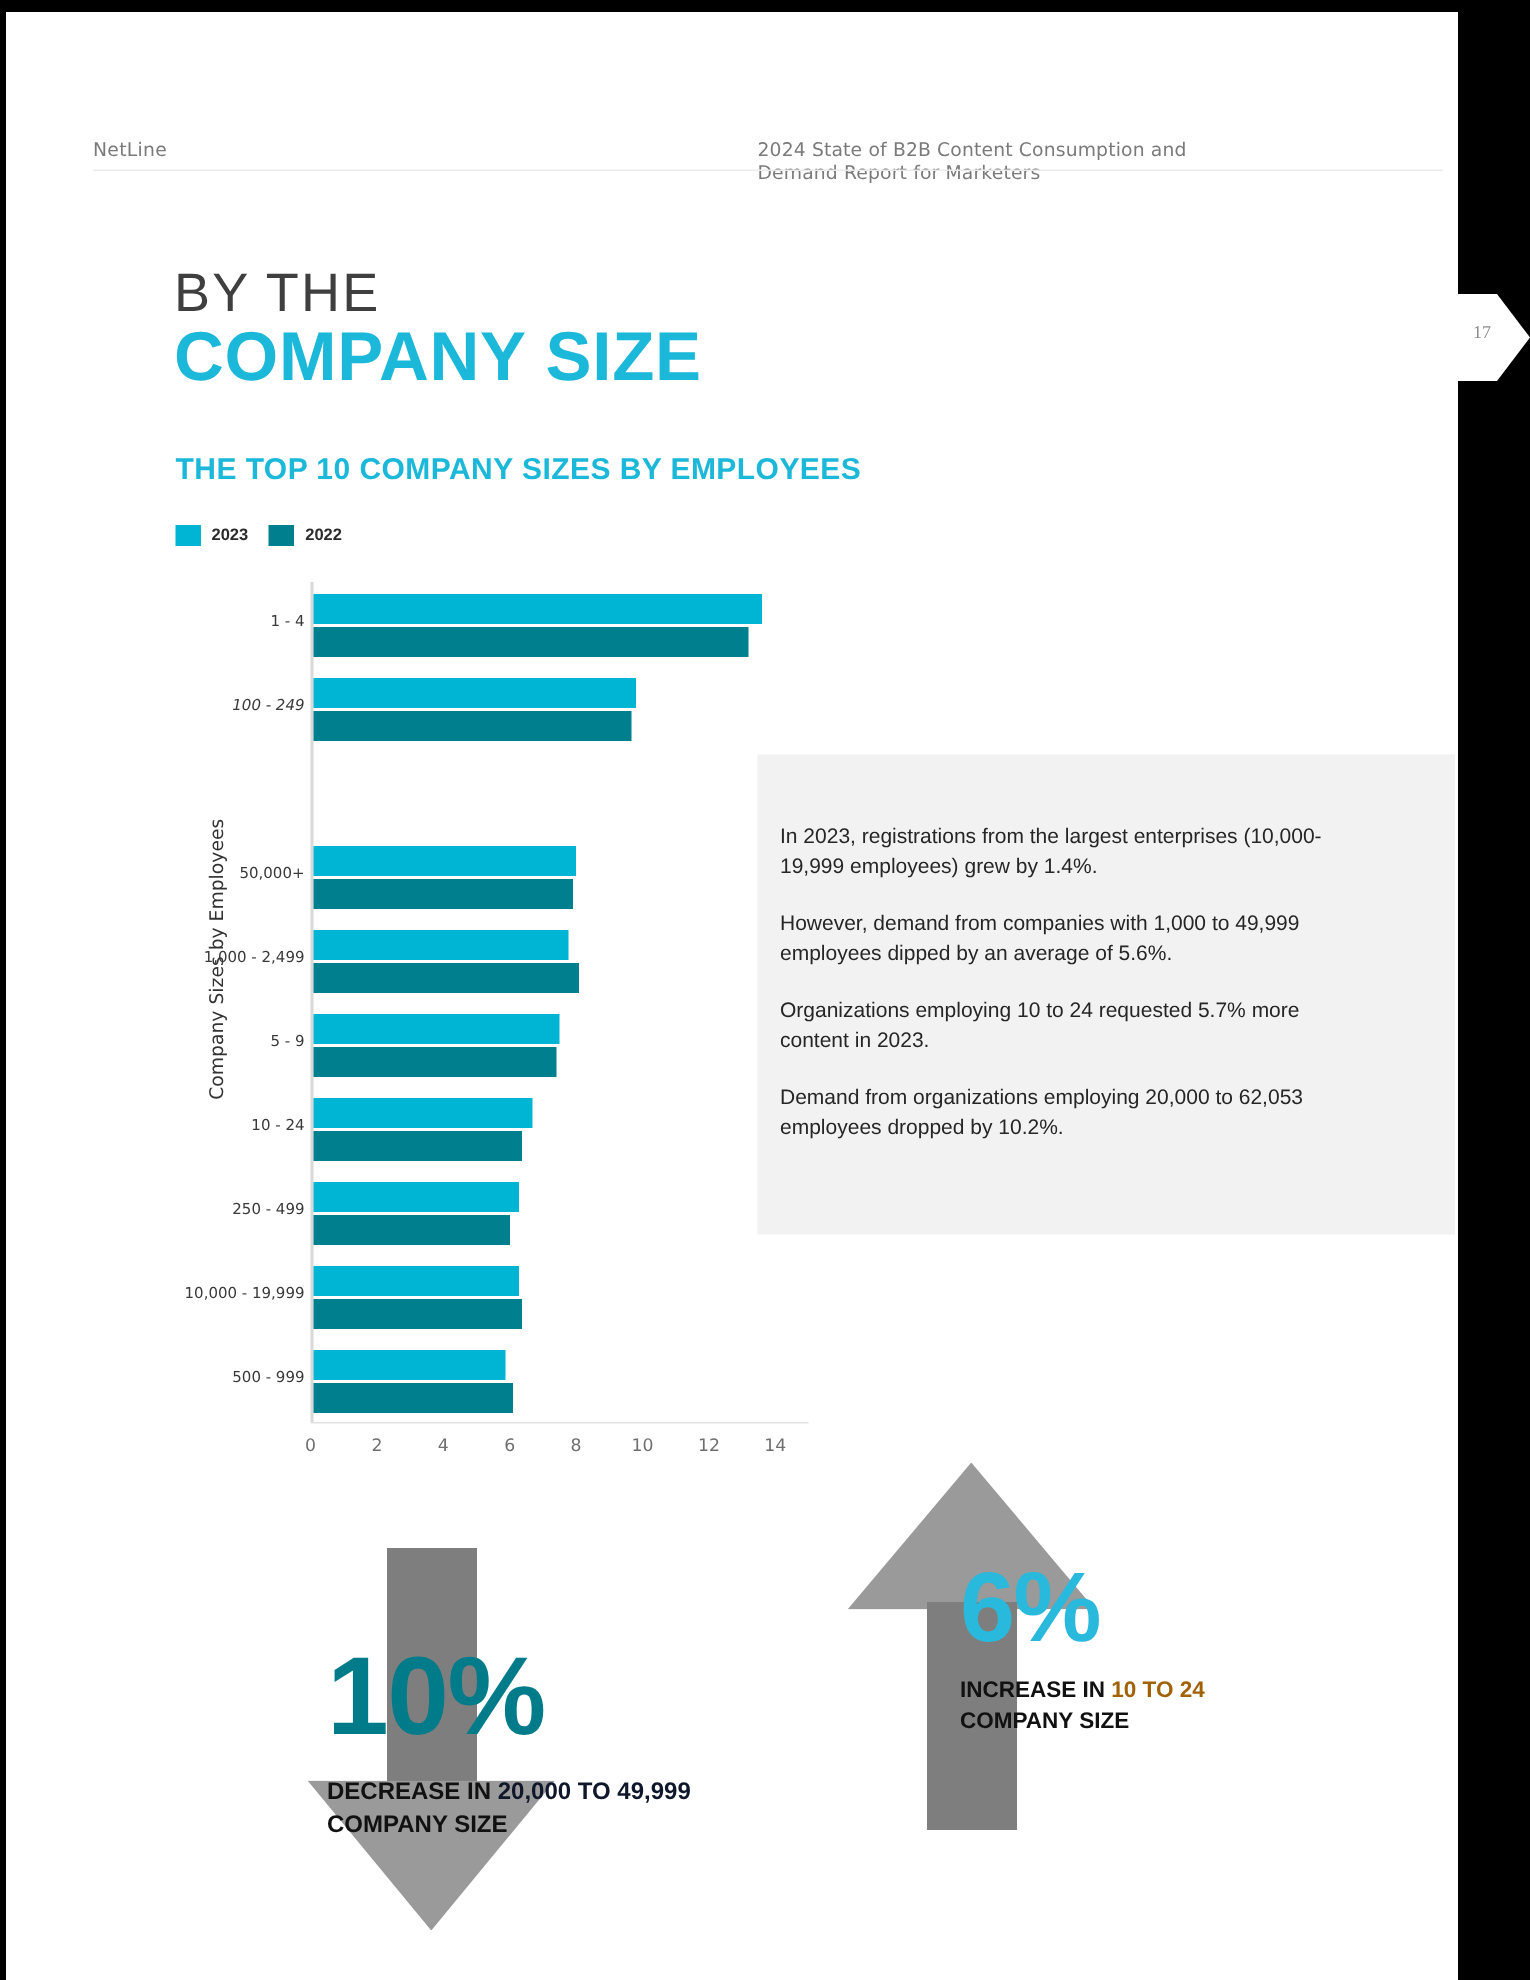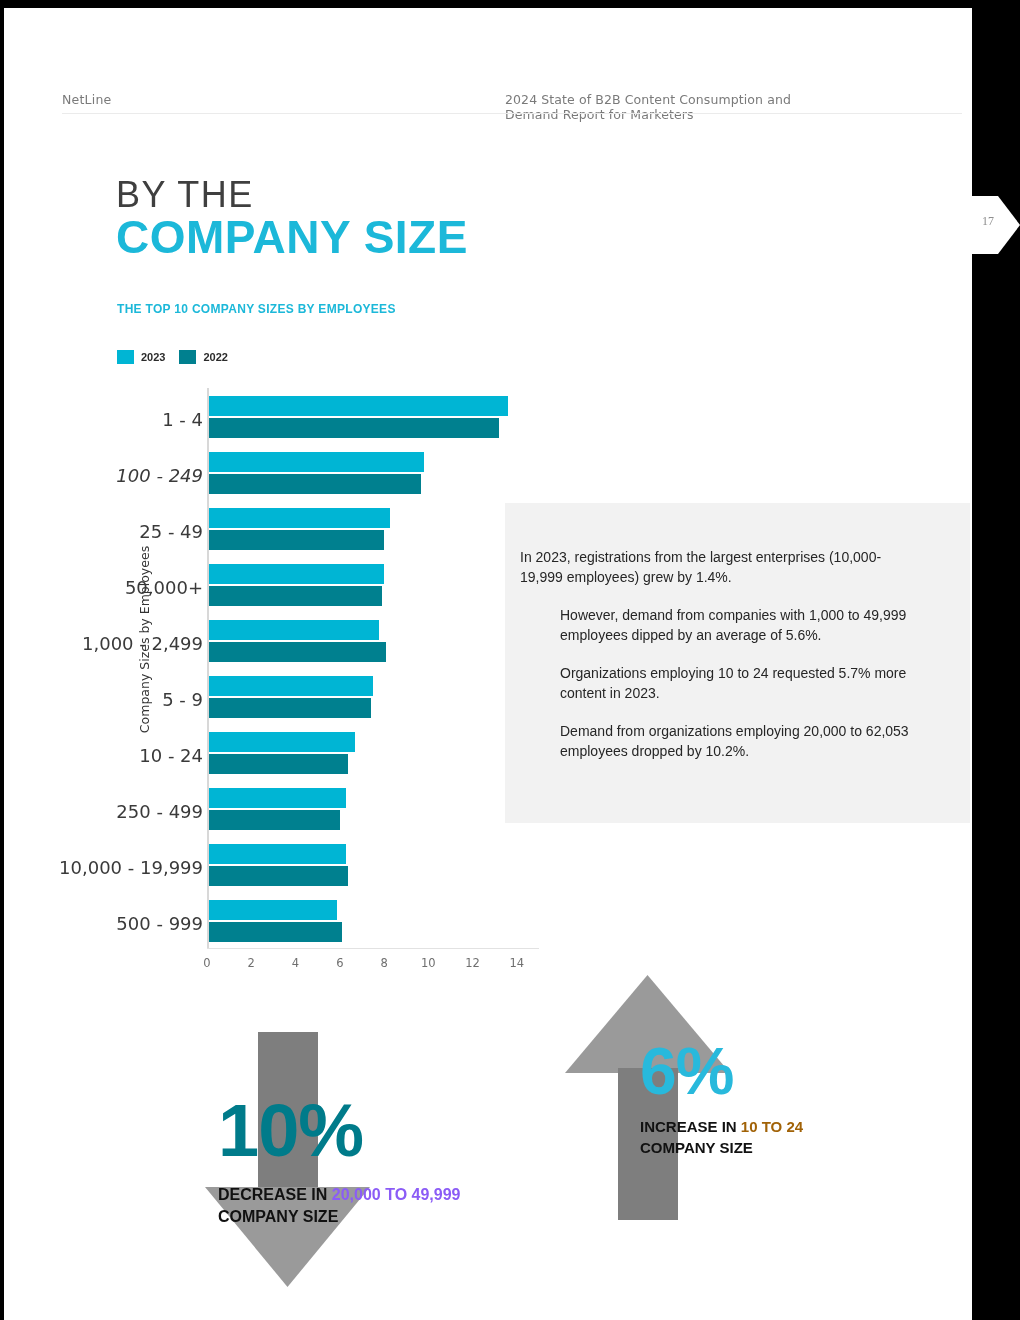--- a/index.html
+++ b/index.html
@@ -38,21 +38,21 @@
     font-size:36px;color:#3f3f3f;letter-spacing:1.5px;font-weight:300;
     font-family:"Liberation Sans", sans-serif;
   }
   .t-main{
     position:absolute;left:116px;top:210px;
     font-size:46px;color:#1cb8d9;letter-spacing:.5px;font-weight:bold;
     font-family:"Liberation Sans", sans-serif;
   }
   .t-sub{
     position:absolute;left:117px;top:302px;
-    font-size:12px;color:#1cb8d9;font-weight:bold;letter-spacing:.3px;
+    font-size:20px;color:#1cb8d9;font-weight:bold;letter-spacing:.3px;
     font-family:"Liberation Sans", sans-serif;
   }
 
   
   .legend{position:absolute;left:117px;top:350px;display:flex;align-items:center;gap:14px;}
   .lg{display:flex;align-items:center;gap:7px;}
   .lg .sw{width:17px;height:14px;display:block;}
   .lg .lbl{font-size:11px;color:#2b2b2b;font-weight:bold;font-family:"Liberation Sans", sans-serif;}
 
   
@@ -60,58 +60,58 @@
   .ylabel{
     position:absolute;left:-28px;top:244px;width:220px;
     transform:rotate(-90deg);transform-origin:center center;
     text-align:center;font-size:12.5px;color:#333;
   }
   .plot{position:absolute;left:145px;top:0;width:332px;height:560px;}
   .axisline{position:absolute;left:0;top:0;width:1.5px;height:560px;background:#d8d8d8;}
   .grp{position:absolute;left:0;width:332px;}
   .catlabel{
     position:absolute;right:336px;width:190px;text-align:right;
-    font-size:18px;color:#3a3a3a;white-space:nowrap;
+    font-size:10px;color:#3a3a3a;white-space:nowrap;
   }
   .bar{position:absolute;left:2px;height:20px;}
   .bar.y23{top:0;background:#00b5d4;}
   .bar.y22{top:22px;background:#00808f;}
 
   .xaxis{position:absolute;left:145px;top:560px;width:332px;height:30px;}
   .xaxis .axrule{position:absolute;left:0;top:0;width:332px;height:1px;background:#e2e2e2;}
   .tick{position:absolute;top:8px;font-size:11.5px;color:#6f6f6f;transform:translateX(-50%);}
 
   
   .panel{position:absolute;left:505px;top:503px;width:465px;height:320px;background:#f2f2f2;}
   .panel p{
     margin:0;font-size:14px;line-height:20px;color:#262626;
     font-family:"Liberation Sans", sans-serif;
   }
   .panel .inner{position:absolute;left:15px;top:44px;width:392px;}
-  .panel .inner p + p{margin-top:18px;margin-left:40px;}
+  .panel .inner p + p{margin-top:18px;}
 
   
   .statblock{position:absolute;}
 
   .arrow-down{position:absolute;left:205px;top:1032px;width:165px;height:255px;}
   .arrow-down .shaft{position:absolute;left:53px;top:0;width:60px;height:160px;background:#7e7e7e;}
   .arrow-down .head{
     position:absolute;left:0;top:155px;width:165px;height:100px;background:#9a9a9a;
     clip-path:polygon(0 0, 100% 0, 50% 100%);
   }
   .stat-down-text{position:absolute;left:218px;top:1094px;width:300px;}
   .stat-down-text .big{
     font-size:74px;font-weight:bold;color:#007b8a;line-height:74px;letter-spacing:-1px;
     font-family:"Liberation Sans", sans-serif;
   }
   .stat-down-text .cap{
     margin-top:16px;font-size:16px;font-weight:bold;color:#111;line-height:22px;
     font-family:"Liberation Sans", sans-serif;
   }
-  .stat-down-text .cap .hl{color:#8b5cf6;}
+  .stat-down-text .cap .hl{color:#0f172a;}
 
   .arrow-up{position:absolute;left:565px;top:975px;width:165px;height:245px;}
   .arrow-up .head{
     position:absolute;left:0;top:0;width:165px;height:98px;background:#9a9a9a;
     clip-path:polygon(50% 0, 100% 100%, 0 100%);
   }
   .arrow-up .shaft{position:absolute;left:53px;top:93px;width:60px;height:152px;background:#7e7e7e;}
   .stat-up-text{position:absolute;left:640px;top:1038px;width:290px;}
   .stat-up-text .big{
     font-size:66px;font-weight:bold;color:#28b9dc;line-height:66px;letter-spacing:-1px;
@@ -162,25 +162,20 @@
     <div class="axisline"></div>
   <div class="grp" style="top: 8px; height: 44px;">
         <div class="catlabel" style="top: 13px;">1 - 4</div>
         <div class="bar y23" style="width: 298.8px; background: rgb(0, 181, 212);"></div>
         <div class="bar y22" style="width: 289.947px; background: rgb(0, 128, 143);"></div>
       </div>
       <div class="grp" style="top: 64px; height: 44px;">
         <div class="catlabel" style="top: 13px; font-style: italic;">100 - 249</div>
         <div class="bar y23" style="width: 214.693px; background: rgb(0, 181, 212);"></div>
         <div class="bar y22" style="width: 212.48px; background: rgb(0, 128, 143);"></div>
-      </div>
-      <div class="grp" style="top: 120px; height: 44px;">
-        <div class="catlabel" style="top: 13px;">25 - 49</div>
-        <div class="bar y23" style="width: 181.493px; background: rgb(0, 181, 212);"></div>
-        <div class="bar y22" style="width: 174.853px; background: rgb(0, 128, 143);"></div>
       </div>
       <div class="grp" style="top: 176px; height: 44px;">
         <div class="catlabel" style="top: 13px;">50,000+</div>
         <div class="bar y23" style="width: 174.853px; background: rgb(0, 181, 212);"></div>
         <div class="bar y22" style="width: 172.64px; background: rgb(0, 128, 143);"></div>
       </div>
       <div class="grp" style="top: 232px; height: 44px;">
         <div class="catlabel" style="top: 13px;">1,000 - 2,499</div>
         <div class="bar y23" style="width: 170.427px; background: rgb(0, 181, 212);"></div>
         <div class="bar y22" style="width: 177.067px; background: rgb(0, 128, 143);"></div>

